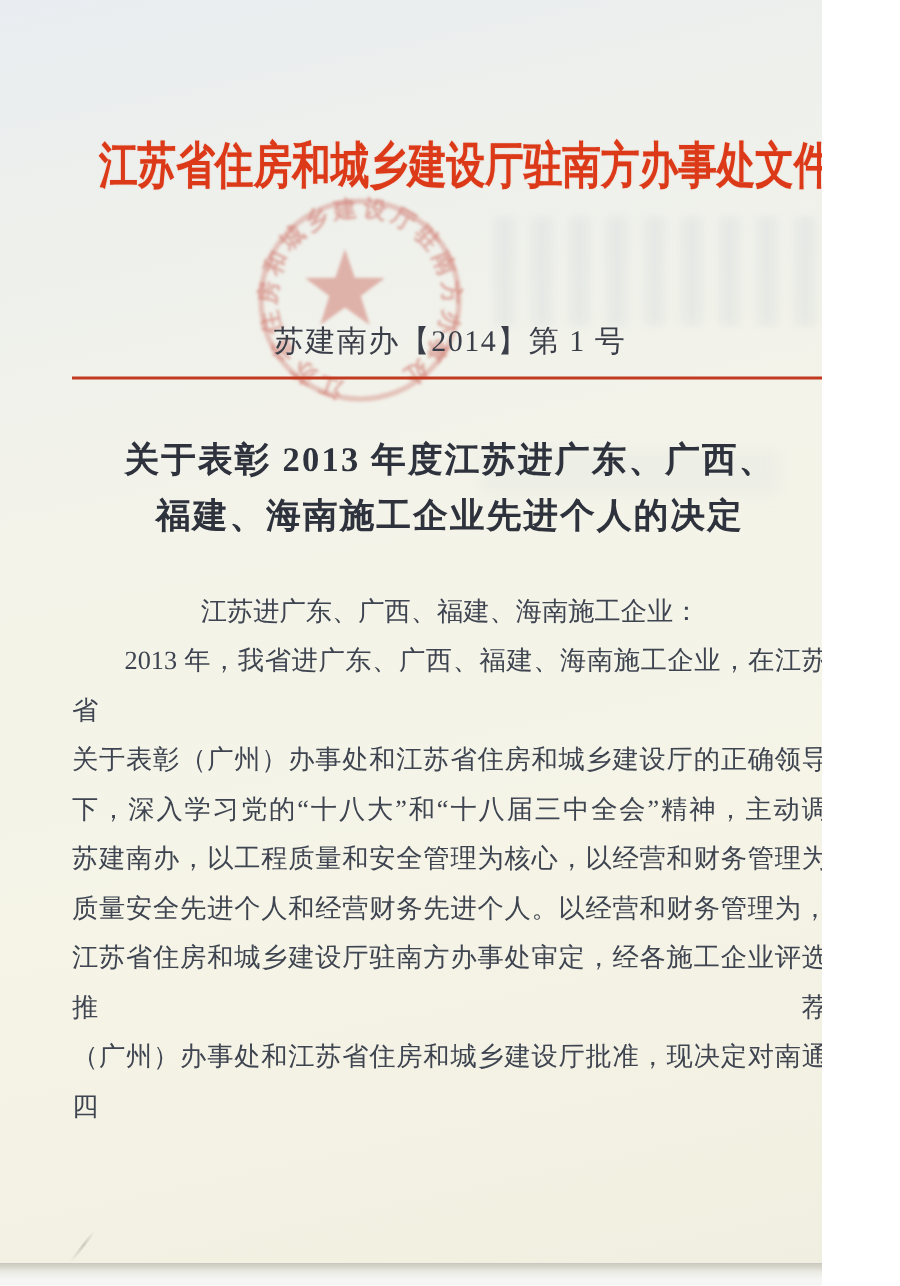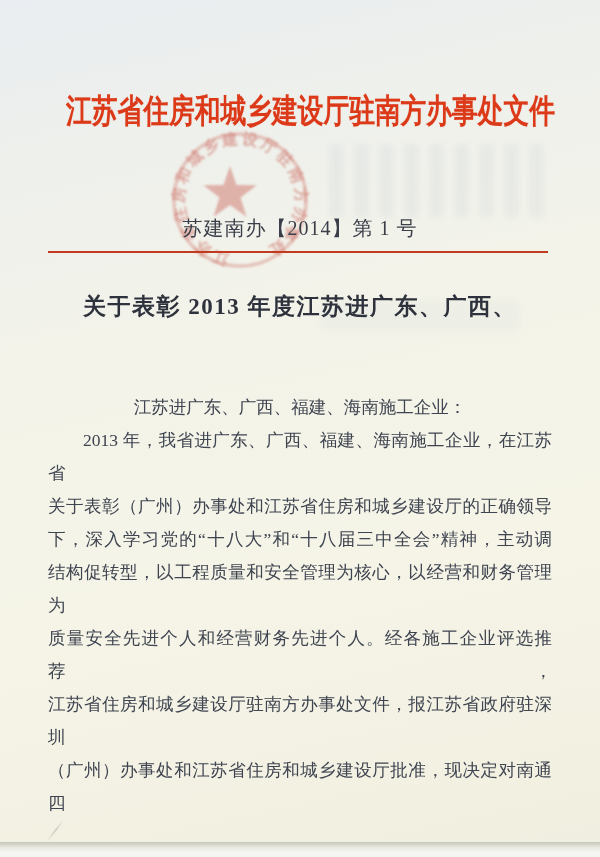--- a/index.html
+++ b/index.html
@@ -1,17 +1,17 @@
 <!DOCTYPE html>
 <html style="--header_red: #dc3918; --rule_red: #c23a20; --seal_red: #c96055; --title_ink: #2e323c; --body_ink: #3e4450; --paper: #f4f3e8;"><head>
 <meta charset="utf-8">
 <style>
   html,body { margin:0; padding:0; background:#ffffff; }
   .page {
-    position:relative; width:600px; height:857px; overflow:hidden;
+    position:relative; width:548px; height:857px; overflow:hidden;
     background: linear-gradient(168deg,
       #e9edf1 0%, #eef0ec 16%, #f3f3e9 40%, #f5f4e7 65%, #f2f0e1 92%, #f0eee0 100%);
     font-family:"Liberation Serif","DejaVu Serif",serif;
   }
 
   
   .bleed { position:absolute; pointer-events:none; }
   .bleed-1 { left:330px; top:145px; width:225px; height:72px;
     background:repeating-linear-gradient(90deg, rgba(150,162,188,0.10) 0 13px, rgba(0,0,0,0) 13px 25px);
     filter:blur(3px); }
@@ -84,31 +84,32 @@
     </text>
     <polygon class="seal-star" points="80,56 86.5,75.1 106.6,75.3 90.5,87.4 96.5,106.7 80,95 63.5,106.7 69.5,87.4 53.4,75.3 73.5,75.1"></polygon>
   </svg>
 
   <div class="doc-number">苏建南办【2014】第 1 号</div>
 
   <div class="red-rule"></div>
 
   <div class="doc-title">
     <div class="title-line">关于表彰 2013 年度江苏进广东、广西、</div>
+    <div class="title-line">福建、海南施工企业先进个人的决定</div>
   </div>
 
   <div class="doc-body">
     <div class="salutation">江苏进广东、广西、福建、海南施工企业：</div>
     <div class="para">
         <div class="para-line">2013 年，我省进广东、广西、福建、海南施工企业，在江苏省</div>
         <div class="para-line">关于表彰（广州）办事处和江苏省住房和城乡建设厅的正确领导</div>
         <div class="para-line">下，深入学习党的“十八大”和“十八届三中全会”精神，主动调</div>
-        <div class="para-line">结构促转型，以工程质量和安全管理为核心，以经营和财务管理为</div>
-        <div class="para-line">质量安全先进个人和经营财务先进个人。经各施工企业评选推荐，</div>
-        <div class="para-line">江苏省住房和城乡建设厅驻南方办事处文件，报江苏省政府驻深圳</div>
+        <div class="para-line">苏建南办，以工程质量和安全管理为核心，以经营和财务管理为</div>
+        <div class="para-line">质量安全先进个人和经营财务先进个人。以经营和财务管理为，</div>
+        <div class="para-line">江苏省住房和城乡建设厅驻南方办事处审定，经各施工企业评选推荐</div>
         <div class="para-line">（广州）办事处和江苏省住房和城乡建设厅批准，现决定对南通四</div>
       </div>
   </div>
 
   <div class="crease"></div>
   <div class="page-edge"></div>
 
 </div>
 
 </body></html>

